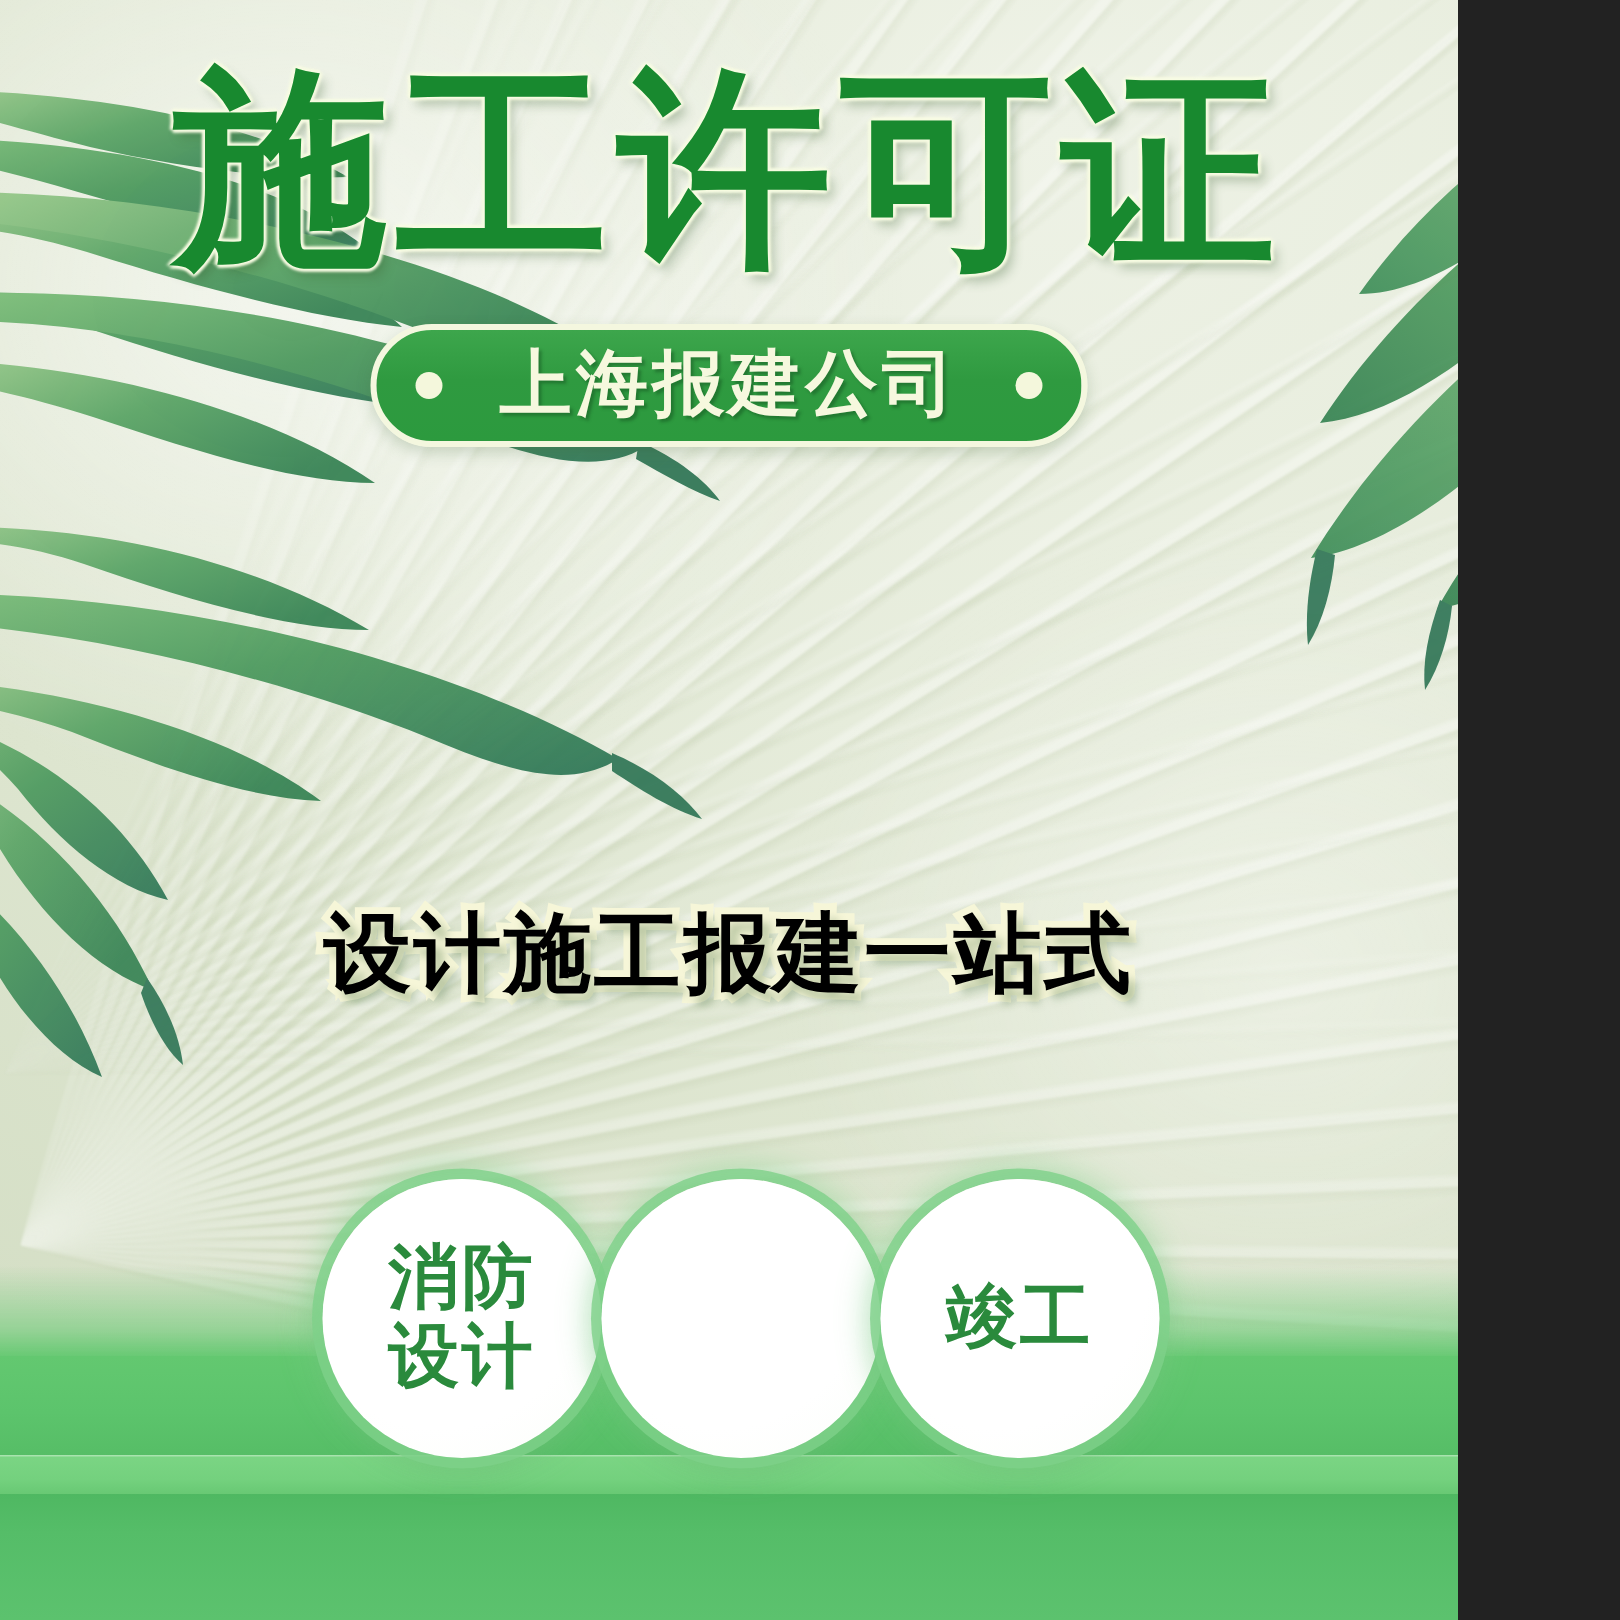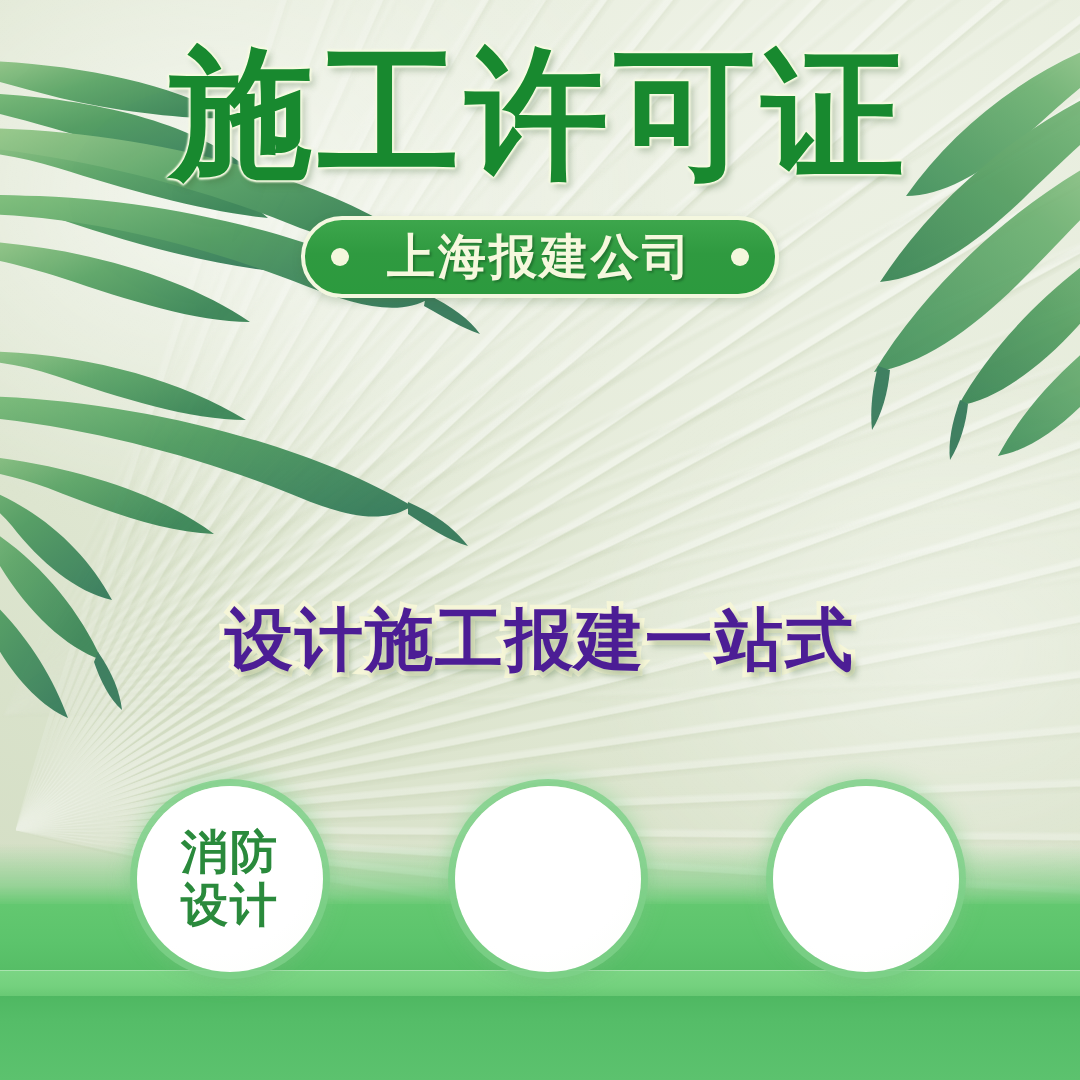--- a/index.html
+++ b/index.html
@@ -1,18 +1,18 @@
 <!DOCTYPE html>
 <html><head>
 <meta charset="utf-8">
 <style>
   html,body{margin:0;padding:0;background:#222;}
   #poster{
     position:relative;
-    width:1080px;height:1080px;
+    width:972px;height:1080px;
     overflow:hidden;
     font-family:"Liberation Sans","DejaVu Sans",sans-serif;
     background:#e6ecdb;
     user-select:none;
   }
 
   
   .bg-base{
     position:absolute;inset:0;
     background:
@@ -150,36 +150,36 @@
     width:18px;height:18px;border-radius:50%;
     background:#f4f7dc;
   }
   .pill-dot.left{left:26px;}
   .pill-dot.right{right:26px;}
 
   
   .tagline{
     position:absolute;top:606px;left:0;right:0;
     text-align:center;
-    font-size:68px;
+    font-size:58px;
     line-height:1;
     font-weight:700;
     letter-spacing:2px;
-    color:#4c1d95;
+    color:#000000;
     font-family:"DejaVu Sans","Liberation Sans",sans-serif;
     -webkit-text-stroke:9px #f6f6d8;
     paint-order:stroke fill;
     text-shadow:5px 6px 6px rgba(70,110,60,.35);
     white-space:nowrap;
   }
 
   
   .circles{
     position:absolute;top:786px;left:0;right:0;
-    display:flex;justify-content:center;gap:132px;padding-left:16px;
+    display:flex;justify-content:center;padding-left:16px;
   }
   .circle{
     position:relative;
     width:186px;height:186px;border-radius:50%;
     background:radial-gradient(circle at 42% 36%, #ffffff 0%, #ffffff 62%, #fbfdf9 100%);
     box-shadow:
       0 0 0 7px rgba(126,209,138,.80),
       0 0 20px 10px rgba(126,209,138,.45),
       0 8px 18px rgba(60,120,60,.18);
     display:flex;flex-direction:column;
@@ -352,16 +352,17 @@
   <div class="tagline">设计施工报建一站式</div>
 
   <div class="circles">
     <div class="circle">
       <span>消防</span>
       <span>设计</span>
     </div>
     <div class="circle">
     </div>
     <div class="circle">
+      <span>竣工</span>
     </div>
   </div>
 
 </div>
 
 </body></html>

